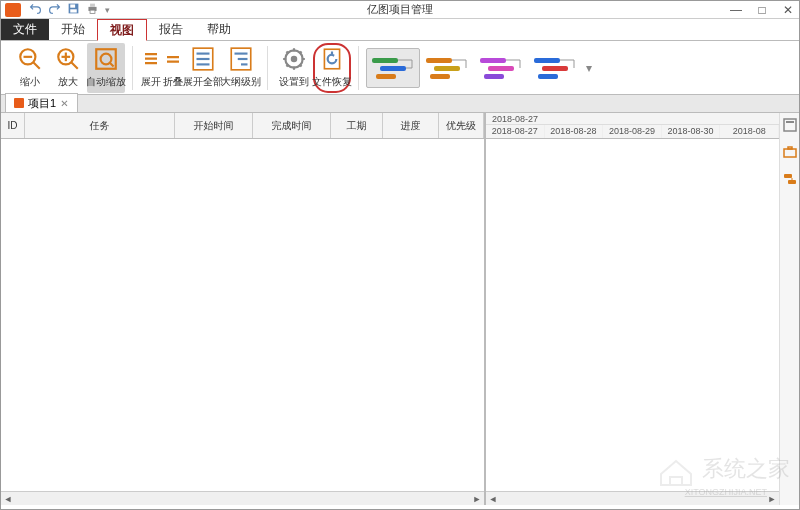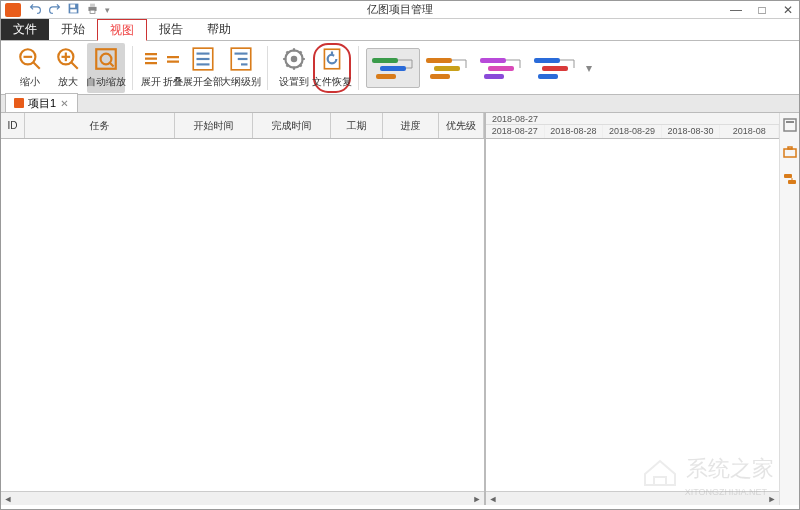--- a/index.html
+++ b/index.html
@@ -11,21 +11,21 @@
   .qat { display: flex; gap: 6px; align-items: center; padding-left: 4px; }
   .qat svg { width: 13px; height: 13px; }
   .title-text { position: absolute; left: 50%; transform: translateX(-50%); font-size: 11px; color: #333; }
   .win-controls { position: absolute; right: 4px; display: flex; gap: 12px; font-size: 12px; color: #555; }
   .win-controls span { cursor: pointer; width: 14px; text-align:center; }
   
   
   .menu-tabs { height: 22px; display: flex; align-items: stretch; border-bottom: 1px solid #bbb; }
   .menu-tab { padding: 3px 12px; font-size: 12px; color: #333; cursor: pointer; display:flex; align-items:center; }
   .menu-tab.file { background: #2d2d2d; color: #fff; }
-  .menu-tab.active { border: 1px solid #c33; border-bottom: 1px solid #fff; margin-bottom: -1px; background: #fff; color:#ef4444; }
+  .menu-tab.active { border: 1px solid #c33; border-bottom: 1px solid #fff; margin-bottom: -1px; background: #fff; color:#7f1d1d;font-weight:bold; }
   
   
   .ribbon { height: 54px; background: #fff; display: flex; align-items: center; padding: 2px 6px; gap: 0; border-bottom: 1px solid #bbb; }
   .rgroup { display: flex; align-items: center; height: 100%; padding: 0 4px; }
   .rsep { width: 1px; height: 44px; background: #ddd; margin: 0 3px; }
   .rbtn { display: flex; flex-direction: column; align-items: center; justify-content: center; width: 38px; height: 50px; cursor: pointer; border-radius: 2px; }
   .rbtn.selected { background: #d5d5d5; }
   .rbtn.highlight { border: 2px solid #c33; border-radius: 15px; }
   .rbtn .ico { width: 26px; height: 26px; display: flex; align-items: center; justify-content: center; }
   .rbtn .lbl { font-size: 10px; color: #333; margin-top: 3px; white-space: nowrap; }
@@ -63,23 +63,23 @@
   .tl-row1 { height: 12px; font-size: 9px; color: #555; padding-left: 6px; border-bottom:1px solid #ddd; display:flex; align-items:center; }
   .tl-row2 { height: 13px; display: flex; font-size: 9px; color: #555; }
   .tl-cell { width: 60px; text-align: center; border-right: 1px solid #eee; line-height:13px; }
   .tl-body { flex:1; background:#fff; }
   
   
   .hscroll { height: 14px; background: #f0f0f0; border-top: 1px solid #ccc; display:flex; align-items:center; position:relative; }
   .hscroll .arrow { width:14px; height:12px; display:flex; align-items:center; justify-content:center; color:#666; font-size:9px; cursor:pointer; }
   
   
-  .watermark { position: absolute; right: 25px; bottom: 20px; opacity: 0.22; font-size: 22px; color: #888; display:flex; align-items:center; gap:6px; pointer-events:none; }
+  .watermark { position: absolute; right: 9px; bottom: 20px; opacity: 0.22; font-size: 22px; color: #888; display:flex; align-items:center; gap:6px; pointer-events:none; }
   .watermark svg { width:40px; height:40px; }
-  .wm-sub { position:absolute; right:32px; bottom:12px; font-size:9px; color:#aaa; opacity:.4; pointer-events:none; }
+  .wm-sub { position:absolute; right:32px; bottom:12px; font-size:9px; color:#aaa; opacity:.4; pointer-events:none;text-decoration:underline; }
 </style>
 </head>
 <body>
 
 <div class="titlebar">
   <div class="app-icon"></div>
   <div class="qat">
     <span><svg viewBox="0 0 16 16">
           <path d="M5 3 L2 6 L5 9 M2 6 H10 A4 4 0 0 1 10 14" fill="none" stroke="#5a86b8" stroke-width="1.5"></path>
         </svg></span>

